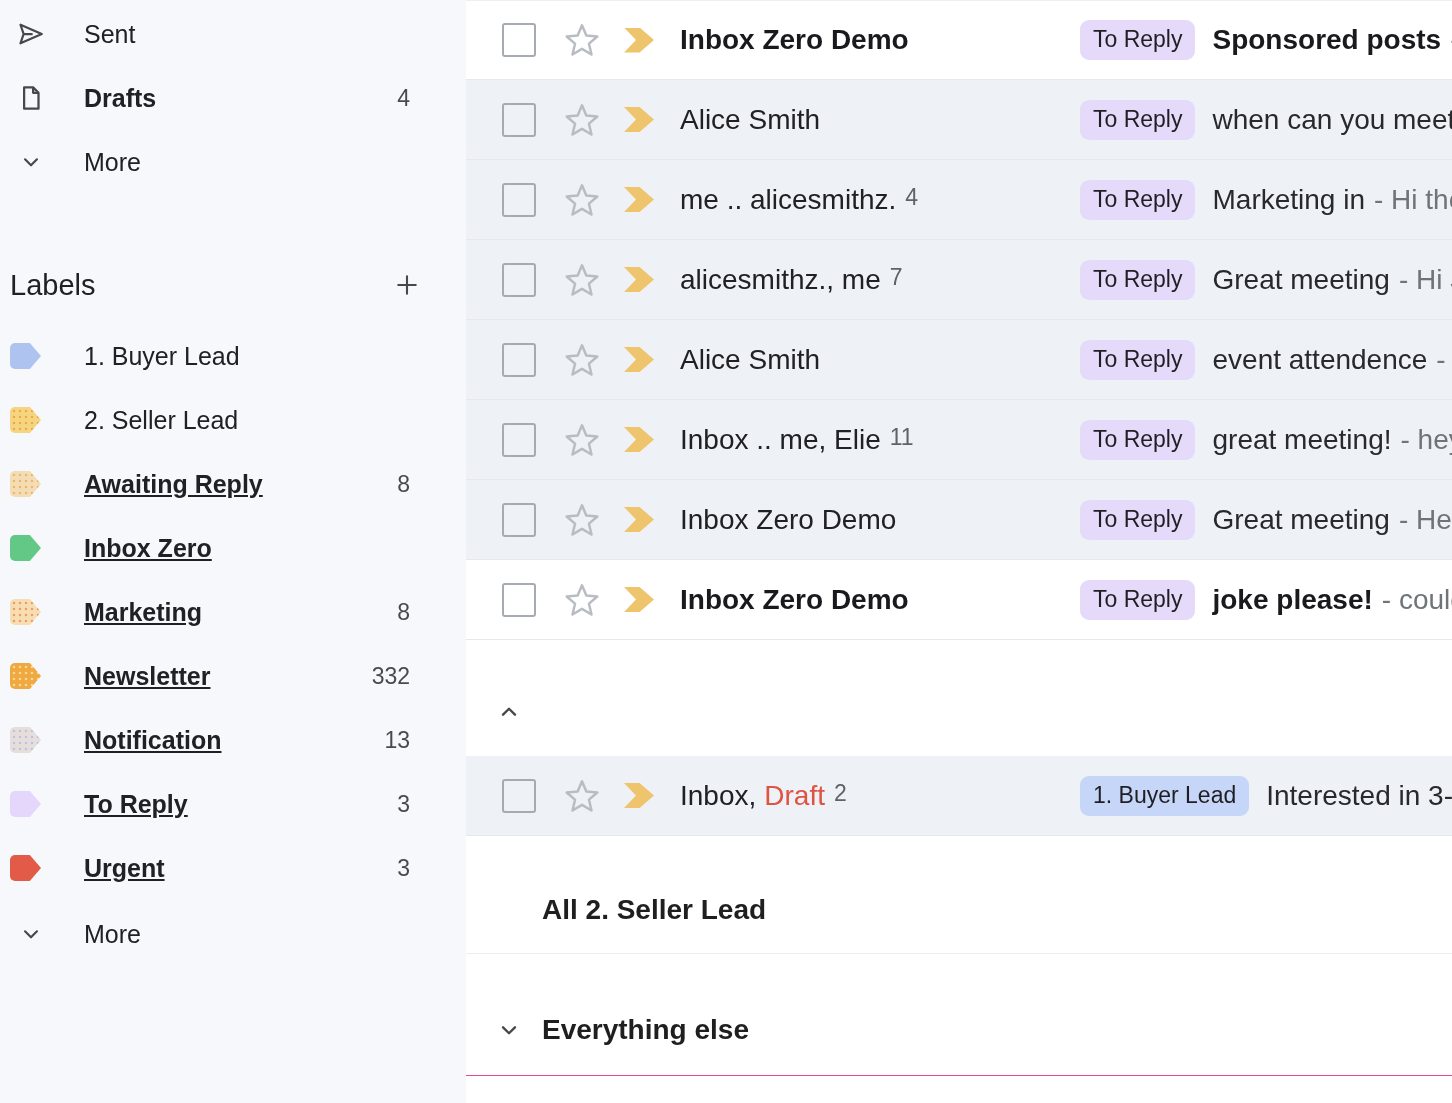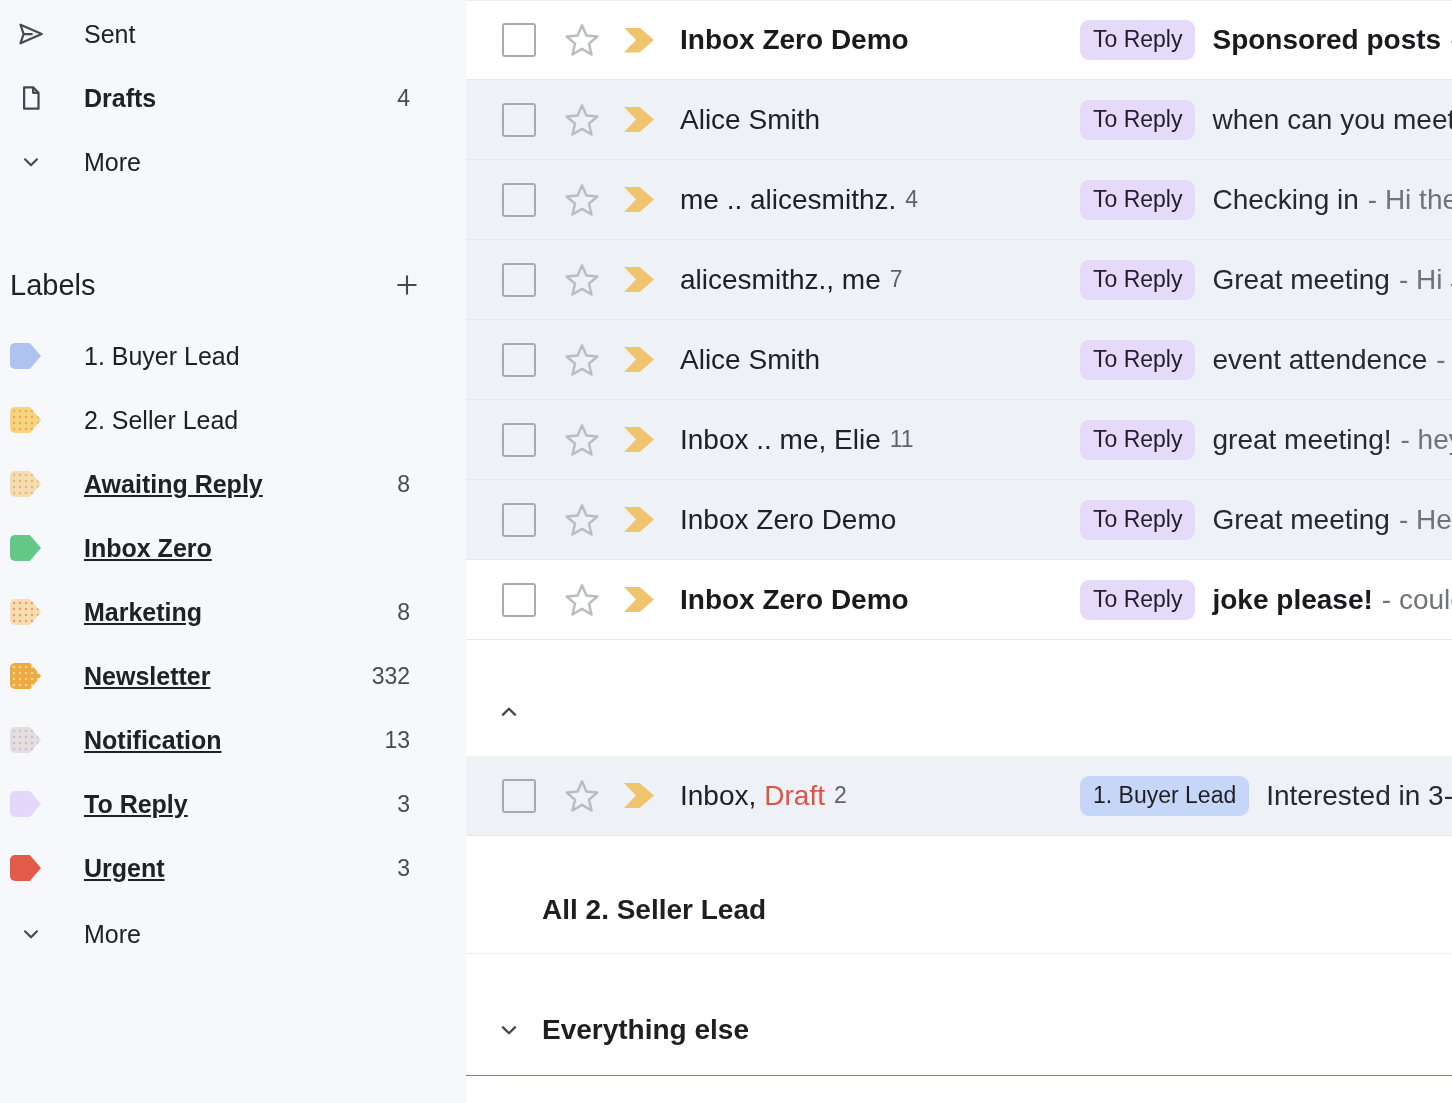--- a/index.html
+++ b/index.html
@@ -35,21 +35,21 @@
   .row { display:flex; align-items:center; height:80px; padding-left:36px;
     border-bottom:1px solid #e6e8eb; background:#fff; cursor:pointer; }
   .row.read { background:#eef1f6; }
   .row:first-child { border-top:1px solid #eceef0; }
   .cb { width:34px; height:34px; border:2px solid #a6abb2; border-radius:3px; flex:0 0 34px;
     margin-right:26px; cursor:pointer; }
   .star { width:40px; height:40px; flex:0 0 40px; margin-right:22px; cursor:pointer;
     display:flex; align-items:center; justify-content:center; }
   .imp { width:30px; height:25px; flex:0 0 30px; margin-right:26px;
     clip-path:polygon(0% 0%, 52% 0%, 100% 50%, 52% 100%, 0% 100%, 40% 50%); }
-  .senderbox { width:400px; flex:0 0 400px; display:flex; align-items:center;
+  .senderbox { width:400px; flex:0 0 400px; display:flex; align-items:flex-start;
     white-space:nowrap; overflow:hidden; }
   .sender-text { font-size:28px; color:#202124; }
   .row.unread .sender-text { font-weight:700; color:#1a1a1e; }
   .thread-count { font-size:23px; color:#5f6368; margin-left:9px; }
   .pill { font-size:23px; color:#1f1f23; border-radius:9px; padding:6px 13px 7px;
     white-space:nowrap; flex:0 0 auto; }
   .subjectbox { display:flex; align-items:baseline; white-space:nowrap; overflow:hidden;
     margin-left:17px; }
   .subject-text { font-size:28px; color:#27292d; }
   .row.unread .subject-text { font-weight:700; color:#1a1a1e; }
@@ -224,21 +224,21 @@
           <path d="M12 17.3l-5.7 3.4 1.5-6.5-5-4.3 6.6-.6L12 3.2l2.6 6.1 6.6.6-5 4.3 1.5 6.5z"></path>
         </svg>
       </span>
     <span class="imp" style="background-color: rgb(238, 196, 108);"></span>
     <span class="senderbox">
         <span class="sender-text">me .. alicesmithz.</span>
         <span class="thread-count">4</span>
       </span>
     <span class="pill" style="background-color: rgb(230, 218, 251);">To Reply</span>
     <span class="subjectbox">
-        <span class="subject-text">Checking in</span>
+        <span class="subject-text">Marketing in</span>
         <span class="snippet">- Hi ther</span>
       </span>
   </div>
 
   <div class="row read">
     <span class="cb"></span>
     <span class="star">
         <svg width="40" height="40" viewBox="0 0 24 24" fill="none" stroke="#b9bdc3" stroke-width="1.5" stroke-linejoin="round">
           <path d="M12 17.3l-5.7 3.4 1.5-6.5-5-4.3 6.6-.6L12 3.2l2.6 6.1 6.6.6-5 4.3 1.5 6.5z"></path>
         </svg>

